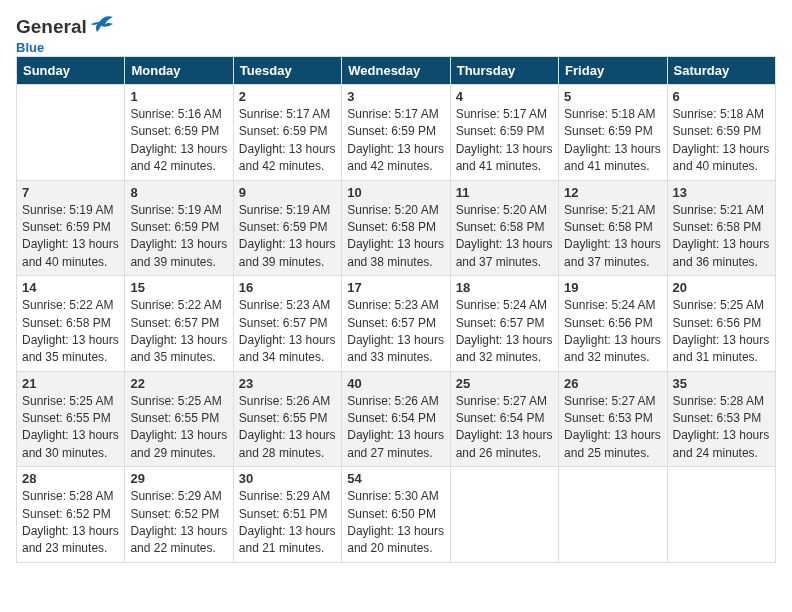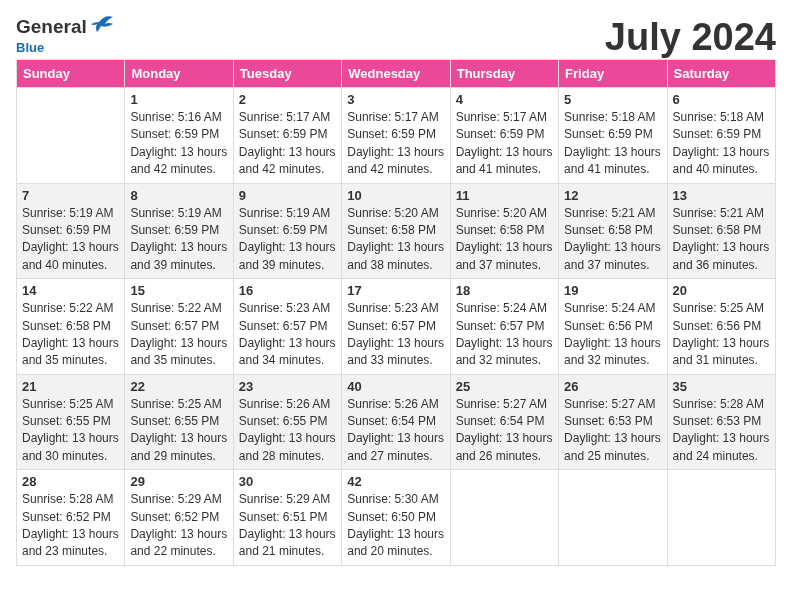--- a/index.html
+++ b/index.html
@@ -74,40 +74,39 @@
       line-height: 1.45;
       color: #333;
     }
     tr:nth-child(even) td {
       background-color: #f2f2f2;
     }
     tr:nth-child(odd) td {
       background-color: #fff;
     }
     .header-row th {
-      background-color: #ec4899;
+      background-color: #0c4a6e;
     }
   </style>
 </head>
 <body>
 
 <div class="header">
   <div class="logo">
     <div class="logo-line">
       <span style="font-size:19px;font-weight:bold;color:#333;">General</span>
       <svg width="26" height="22" viewBox="0 0 26 22" style="margin-left:2px;margin-top:-4px;">
         <path d="M10 8 Q16 0 24 3 Q18 6 16 10 Q20 8 24 10 Q18 14 12 12 Q10 16 8 18 Q6 14 8 10 Q4 12 2 10 Q6 8 10 8Z" fill="#1a6eb5"></path>
       </svg>
     </div>
     <div>
       <span style="font-size:13px;font-weight:bold;color:#1a6eb5;">Blue</span>
     </div>
   </div>
   <div class="title-section">
-    <div class="month-title">July 2024</div>
   </div>
 </div>
 
 <table>
   <thead>
     <tr class="header-row">
     <th>Sunday</th>
         <th>Monday</th>
         <th>Tuesday</th>
         <th>Wednesday</th>
@@ -331,21 +330,21 @@
 and 22 minutes.</div>
         </td>
         <td>
           <span class="day-num">30</span>
           <div class="day-info" style="white-space: pre-line;">Sunrise: 5:29 AM
 Sunset: 6:51 PM
 Daylight: 13 hours
 and 21 minutes.</div>
         </td>
         <td>
-          <span class="day-num">42</span>
+          <span class="day-num">54</span>
           <div class="day-info" style="white-space: pre-line;">Sunrise: 5:30 AM
 Sunset: 6:50 PM
 Daylight: 13 hours
 and 20 minutes.</div>
         </td>
         <td class="empty"></td>
         <td class="empty"></td>
         <td class="empty"></td>
       </tr>
     </tbody>

